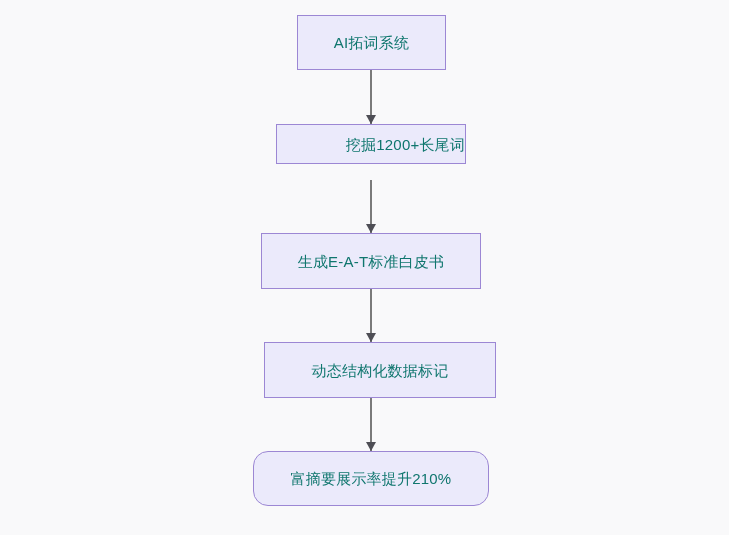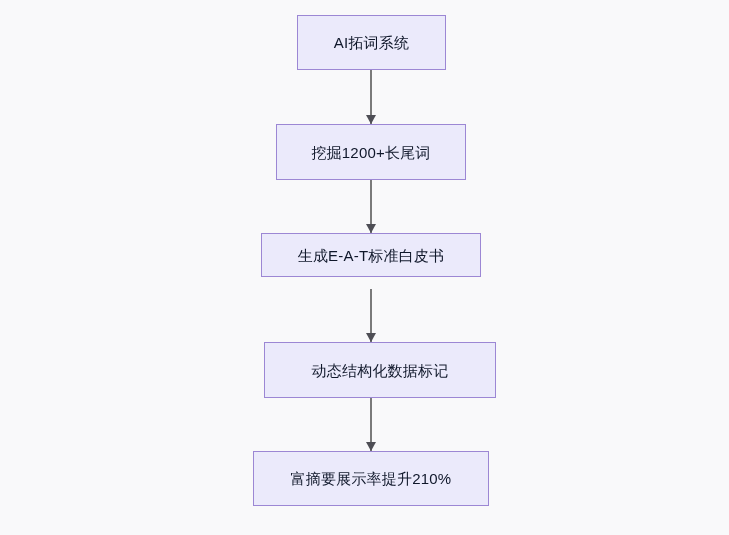--- a/index.html
+++ b/index.html
@@ -19,21 +19,21 @@
     height: 535px;
   }
   .node {
     position: absolute;
     box-sizing: border-box;
     background: #ebeafb;
     border: 1.5px solid #9c87d4;
     display: flex;
     align-items: center;
     justify-content: center;
-    color: #0f172a;
+    color: #0f766e;
     font-size: 15px;
     line-height: 1;
     letter-spacing: 0.2px;
     white-space: nowrap;
   }
   .node-label {
     display: block;
   }
   .connector {
     position: absolute;
@@ -63,29 +63,29 @@
   <div class="connector" style="left:370px; top:289px; height:53px;"></div>
   <div class="arrowhead" style="left:366px; top:333px;"></div>
 
   <div class="connector" style="left:370px; top:398px; height:53px;"></div>
   <div class="arrowhead" style="left:366px; top:442px;"></div>
 
   <div class="node" style="left:297px; top:15px; width:149px; height:55px;">
     <span class="node-label">AI拓词系统</span>
   </div>
 
-  <div class="node" style="left:276px; top:124px; width:190px; height:56px;">
+  <div class="node" style="left:276px; top:124px; width:190px; height:40px;justify-content:flex-end;">
     <span class="node-label">挖掘1200+长尾词</span>
   </div>
 
-  <div class="node" style="left:261px; top:233px; width:220px; height:44px;">
+  <div class="node" style="left:261px; top:233px; width:220px; height:56px;">
     <span class="node-label">生成E-A-T标准白皮书</span>
   </div>
 
   <div class="node" style="left:264px; top:342px; width:232px; height:56px;">
     <span class="node-label">动态结构化数据标记</span>
   </div>
 
-  <div class="node" style="left:253px; top:451px; width:236px; height:55px;">
+  <div class="node" style="left:253px; top:451px; width:236px; height:55px;border-radius:15px;">
     <span class="node-label">富摘要展示率提升210%</span>
   </div>
 
 </div>
 
 </body></html>

